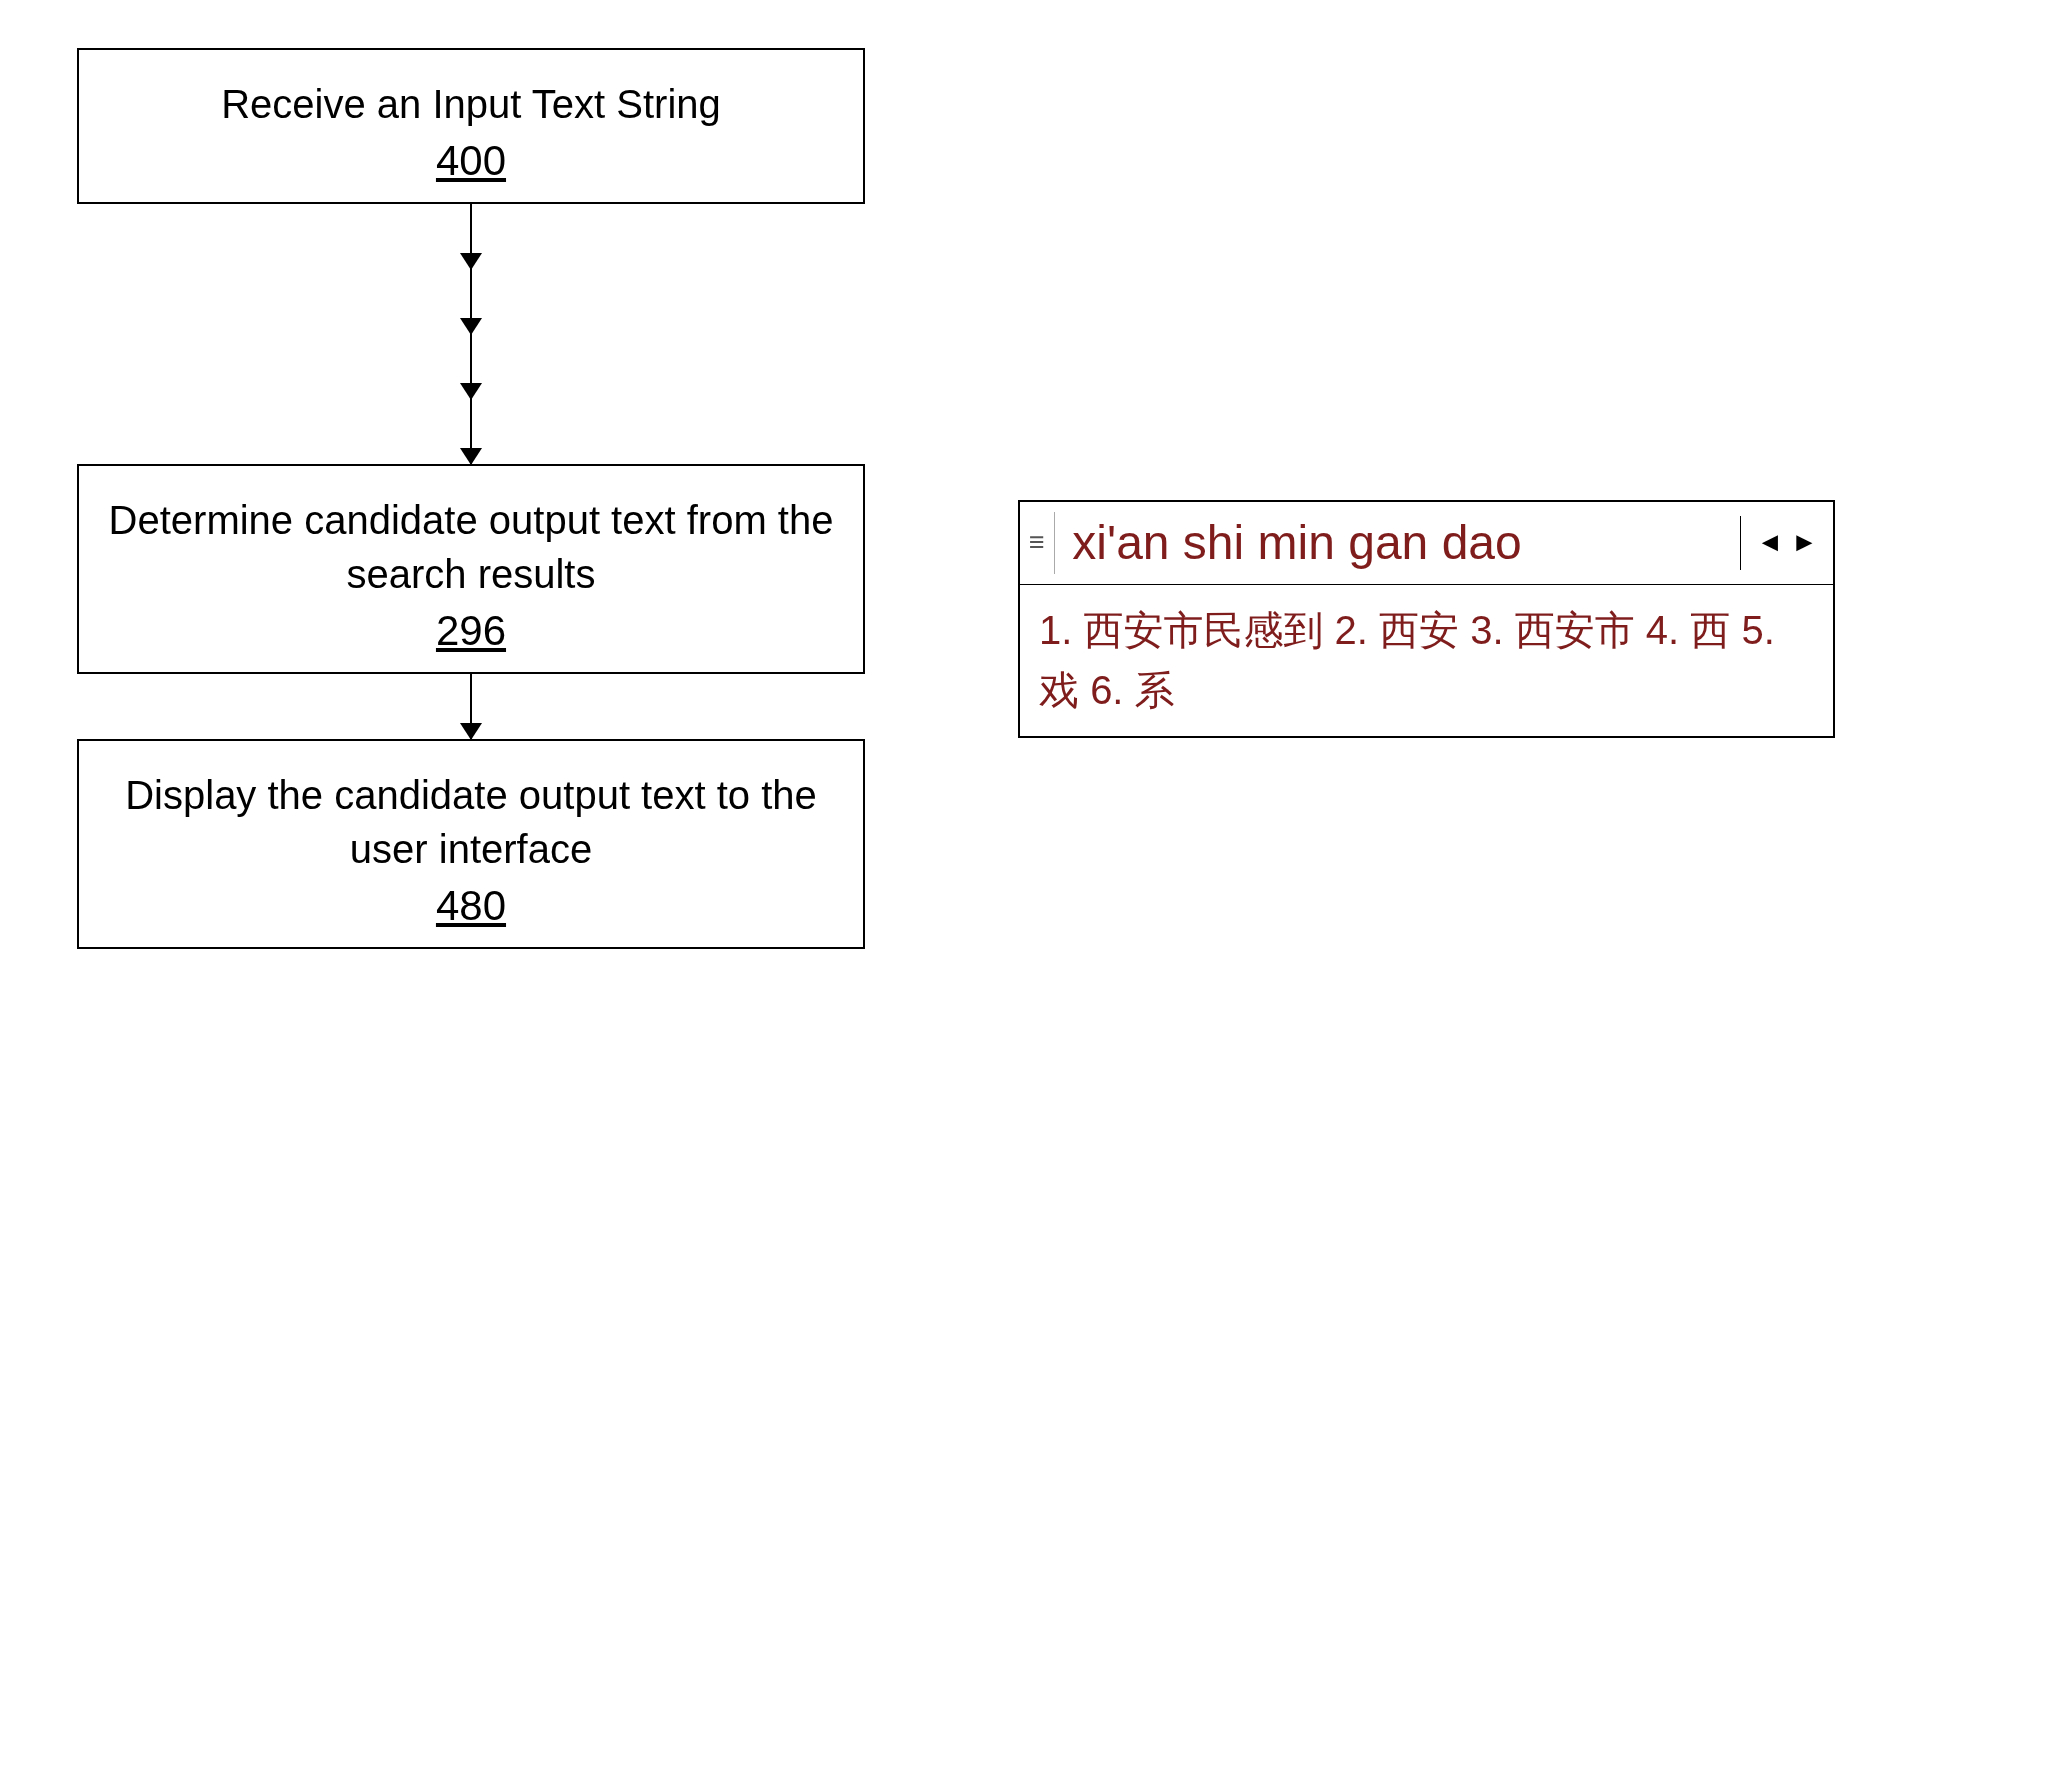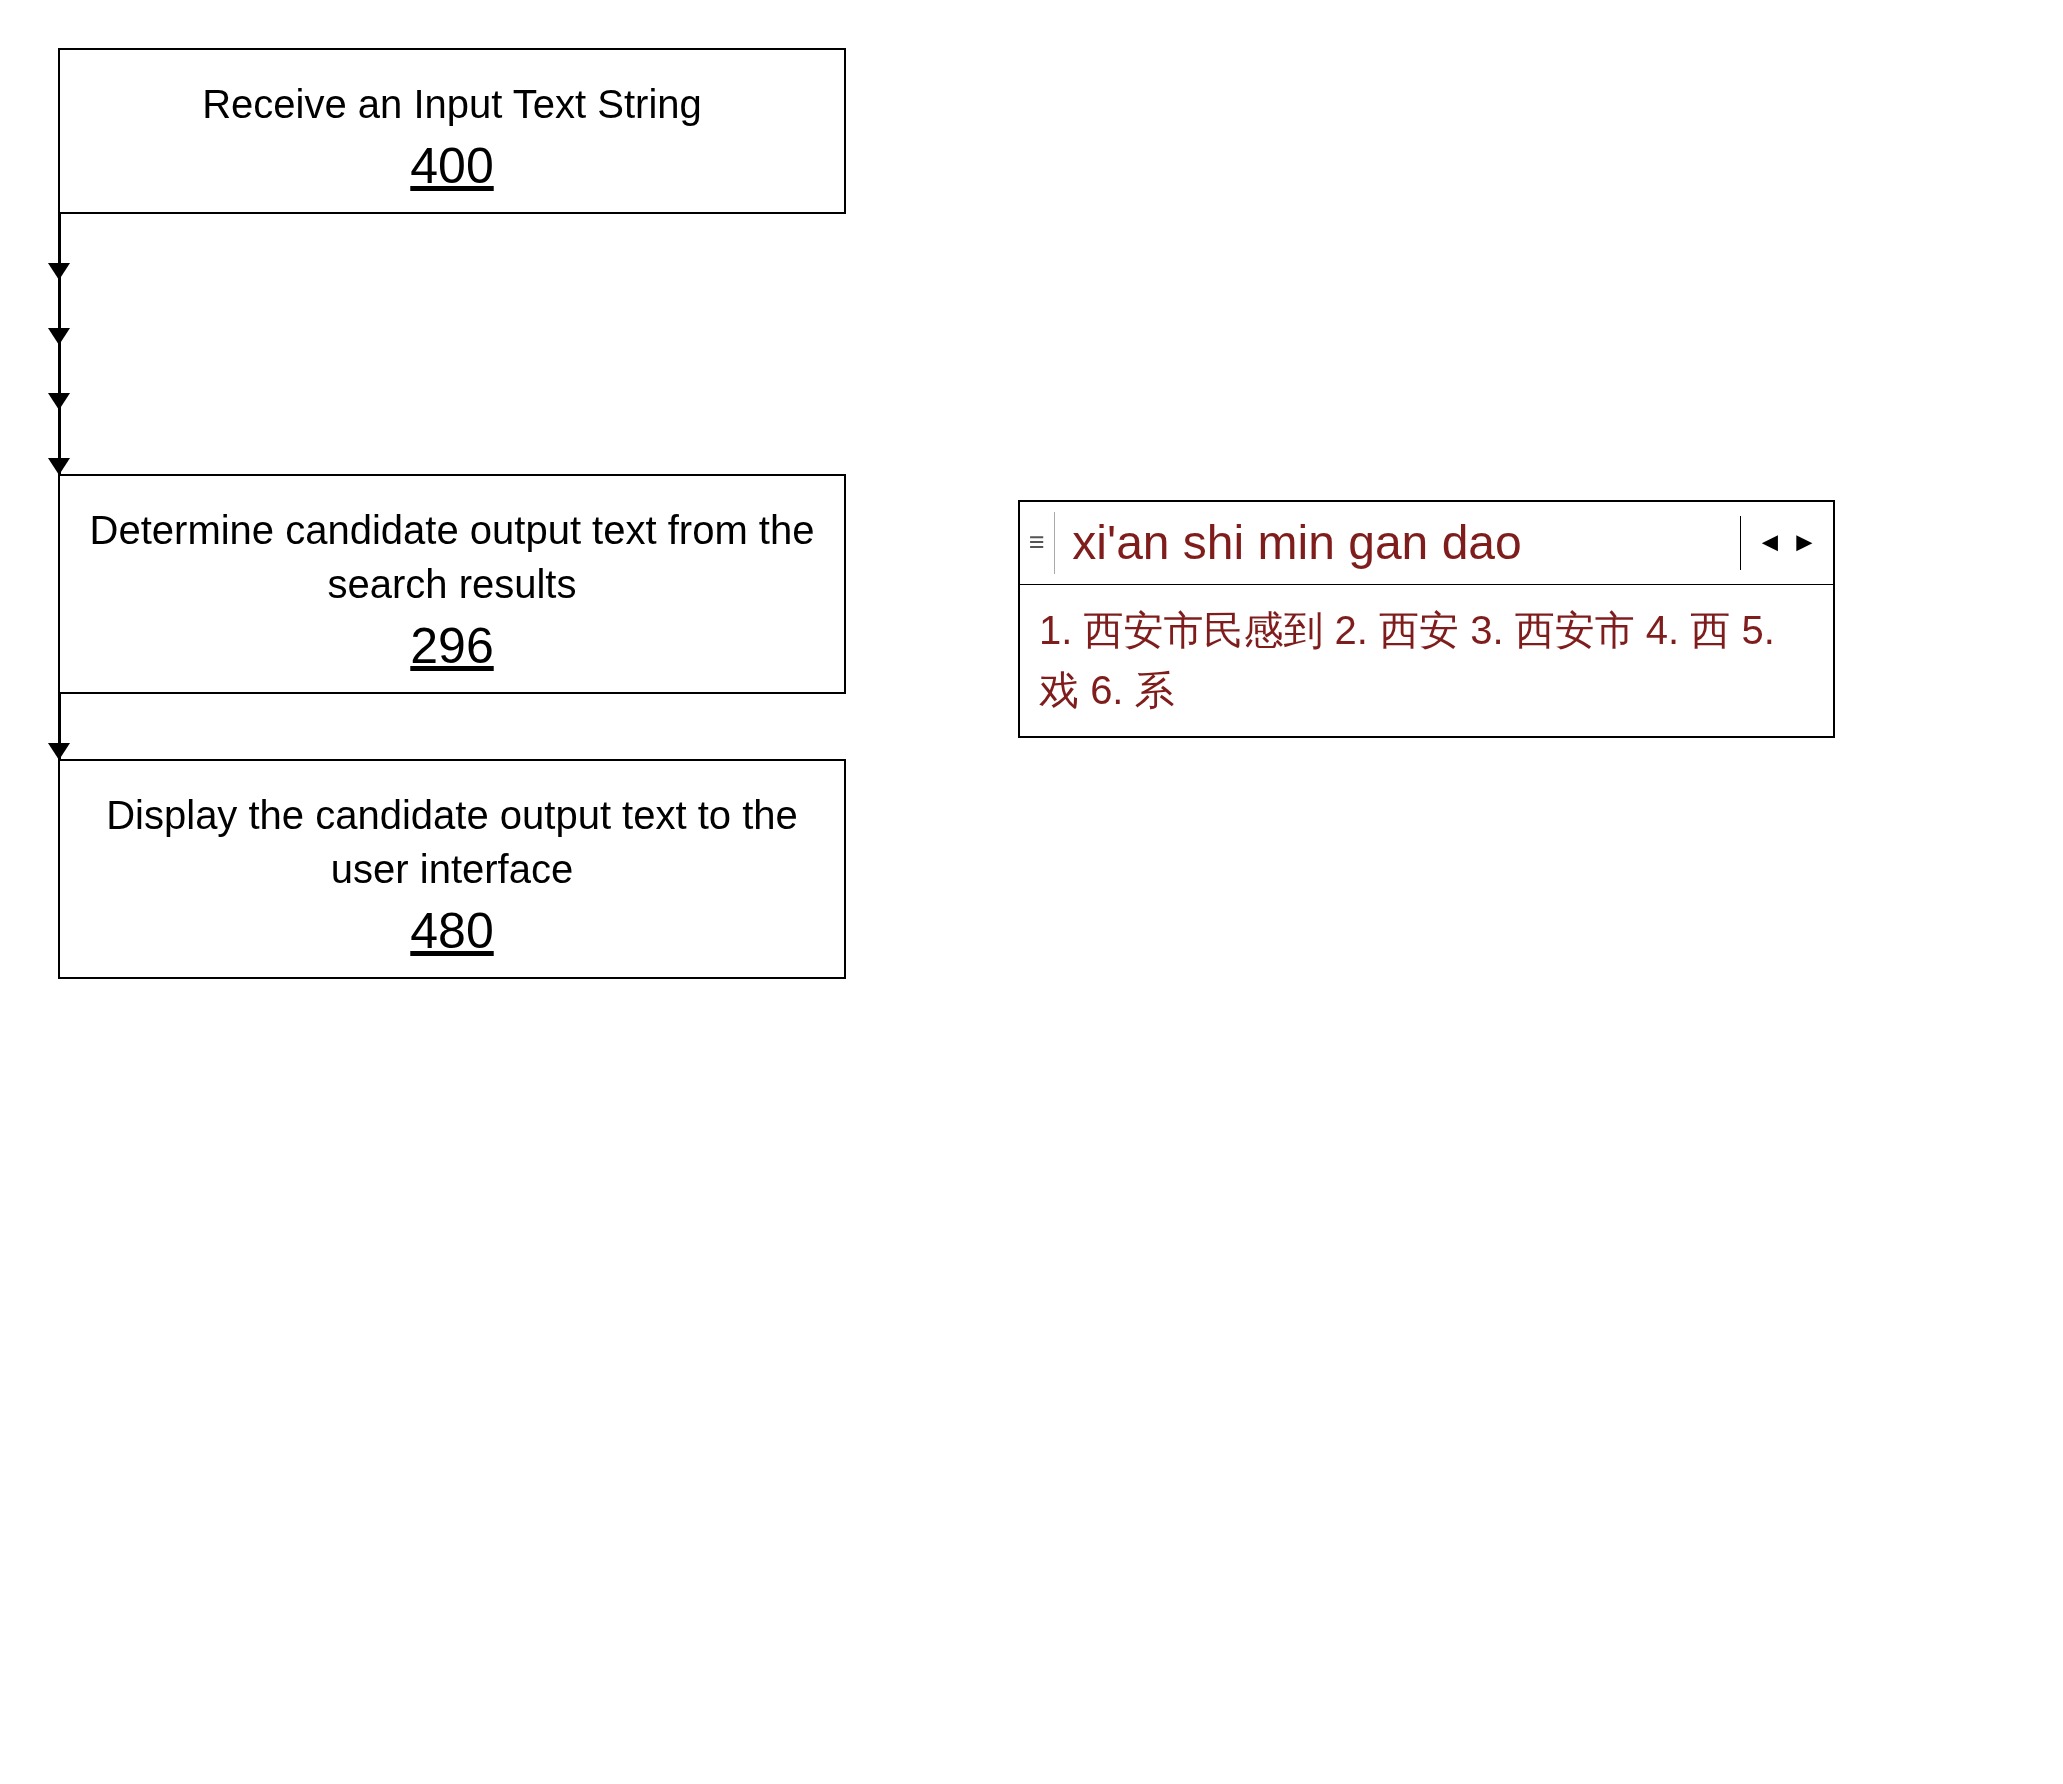--- a/index.html
+++ b/index.html
@@ -17,40 +17,41 @@
       overflow: hidden;
     }
 
     .flowchart-container {
       position: absolute;
       left: 58px;
       top: 48px;
       width: 826px;
       display: flex;
       flex-direction: column;
+      align-items: center;
     }
 
     .flow-box {
       border: 2.4px solid #000000;
       width: 788px;
       padding: 27px 29px 17.3px 29px;
       text-align: center;
       background: #ffffff;
       position: relative;
     }
 
     .flow-box-text {
       font-size: 40px;
       line-height: 1.35;
       color: #000000;
       font-family: Arial, sans-serif;
     }
 
     .flow-box-number {
-      font-size: 50px;
+      font-size: 42px;
       color: #000000;
       text-decoration: underline;
       display: block;
       margin-top: 5.8px;
       font-family: Arial, sans-serif;
     }
 
     .arrow-connector {
       width: 2.9px;
       background: #000000;

